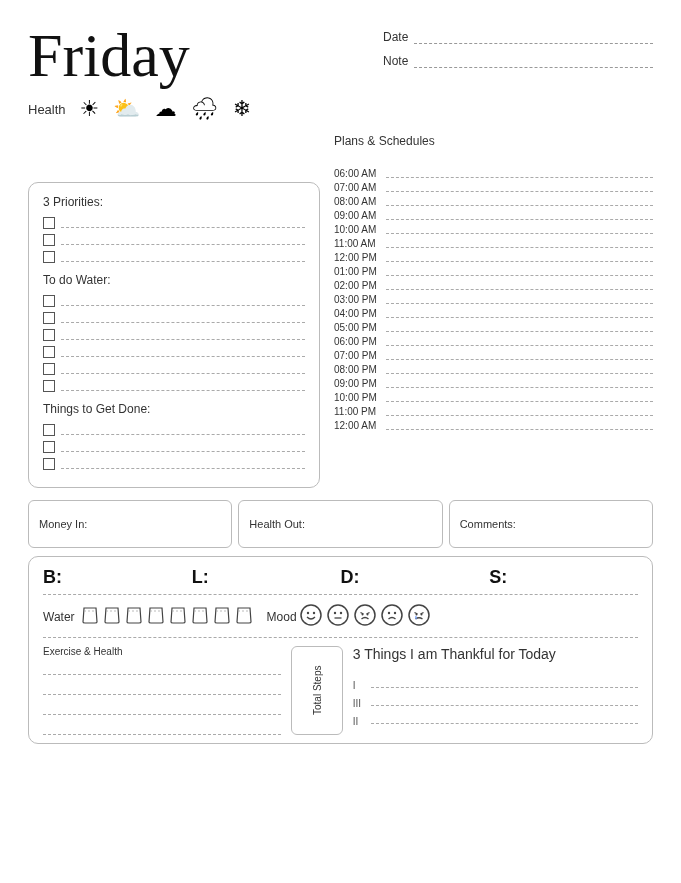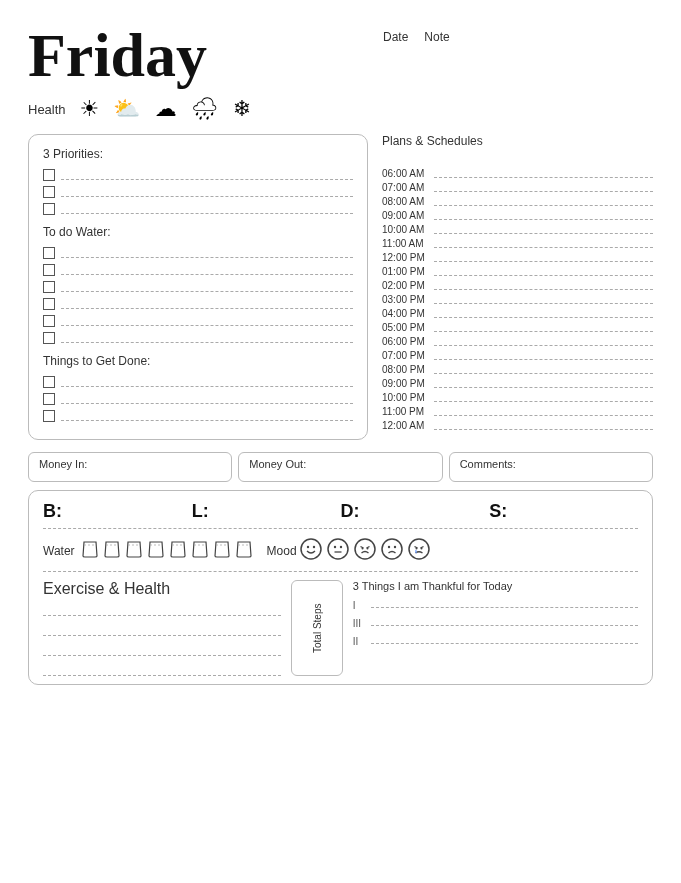--- a/index.html
+++ b/index.html
@@ -22,27 +22,27 @@
     
     .header {
       display: flex;
       align-items: flex-start;
       justify-content: space-between;
       margin-bottom: 10px;
     }
     .title-friday {
       font-family: 'Segoe Script', 'Comic Sans MS', cursive;
       font-size: 62px;
-      font-weight: bold;
+      font-weight: normal;
       line-height: 1;
       color: #111;
     }
     .date-note-area {
       display: flex;
-      flex-direction: row;
+      flex-direction: column;
       gap: 10px;
       padding-top: 6px;
       width: 270px;
     }
     .field-row {
       display: flex;
       align-items: center;
       gap: 6px;
     }
     .field-label {
@@ -72,22 +72,23 @@
     }
 
     
     .main-content {
       display: flex;
       gap: 14px;
     }
 
     
     .left-panel {
-      width: 340px;
+      width: 292px;
       flex-shrink: 0;
+      margin-top: 48px;
     }
     .section-box {
       border: 1px solid #bbb;
       border-radius: 10px;
       padding: 12px 14px;
     }
     .section-title {
       font-size: 12px;
       color: #333;
       margin-bottom: 8px;
@@ -143,21 +144,21 @@
     
     .money-row {
       display: flex;
       gap: 6px;
       margin-top: 12px;
       margin-bottom: 8px;
     }
     .money-box {
       border: 1px solid #bbb;
       border-radius: 6px;
-      padding: 5px 10px;
+      padding: 17px 10px;
       font-size: 11px;
       color: #333;
       flex: 1;
       min-height: 30px;
     }
 
     
     .meals-box {
       border: 1px solid #bbb;
       border-radius: 10px;
@@ -205,21 +206,21 @@
     
     .bottom-row {
       display: flex;
       gap: 10px;
       margin-top: 4px;
     }
     .exercise-section {
       flex: 1;
     }
     .exercise-label {
-      font-size: 16px;
+      font-size: 10px;
       color: #333;
       margin-bottom: 4px;
     }
     .exercise-lines {
       display: flex;
       flex-direction: column;
       gap: 6px;
     }
 
     .total-steps-box {
@@ -235,23 +236,23 @@
       font-size: 10px;
       color: #333;
       padding: 6px 0;
       min-height: 80px;
     }
 
     .thankful-section {
       flex: 1.2;
     }
     .thankful-label {
-      font-size: 11px;
-      color: #333;
-      margin-bottom: 6px;
+      font-size: 14px;
+      color: #333;
+      margin-bottom: 16px;
     }
     .thankful-row {
       display: flex;
       flex-direction: column;
       gap: 5px;
     }
     .thankful-item {
       display: flex;
       align-items: flex-start;
       gap: 4px;
@@ -454,21 +455,21 @@
     </div>
         </div>
     </div>
   </div>
 
   <div class="money-row">
     <div class="money-box">
       <span>Money In:</span>
     </div>
     <div class="money-box">
-      <span>Money Out:</span>
+      <span>Health Out:</span>
     </div>
     <div class="money-box">
       <span>Comments:</span>
     </div>
   </div>
 
   <div class="meals-box">
 
     <div class="meals-row">
       <div class="meal-item">B:</div>

